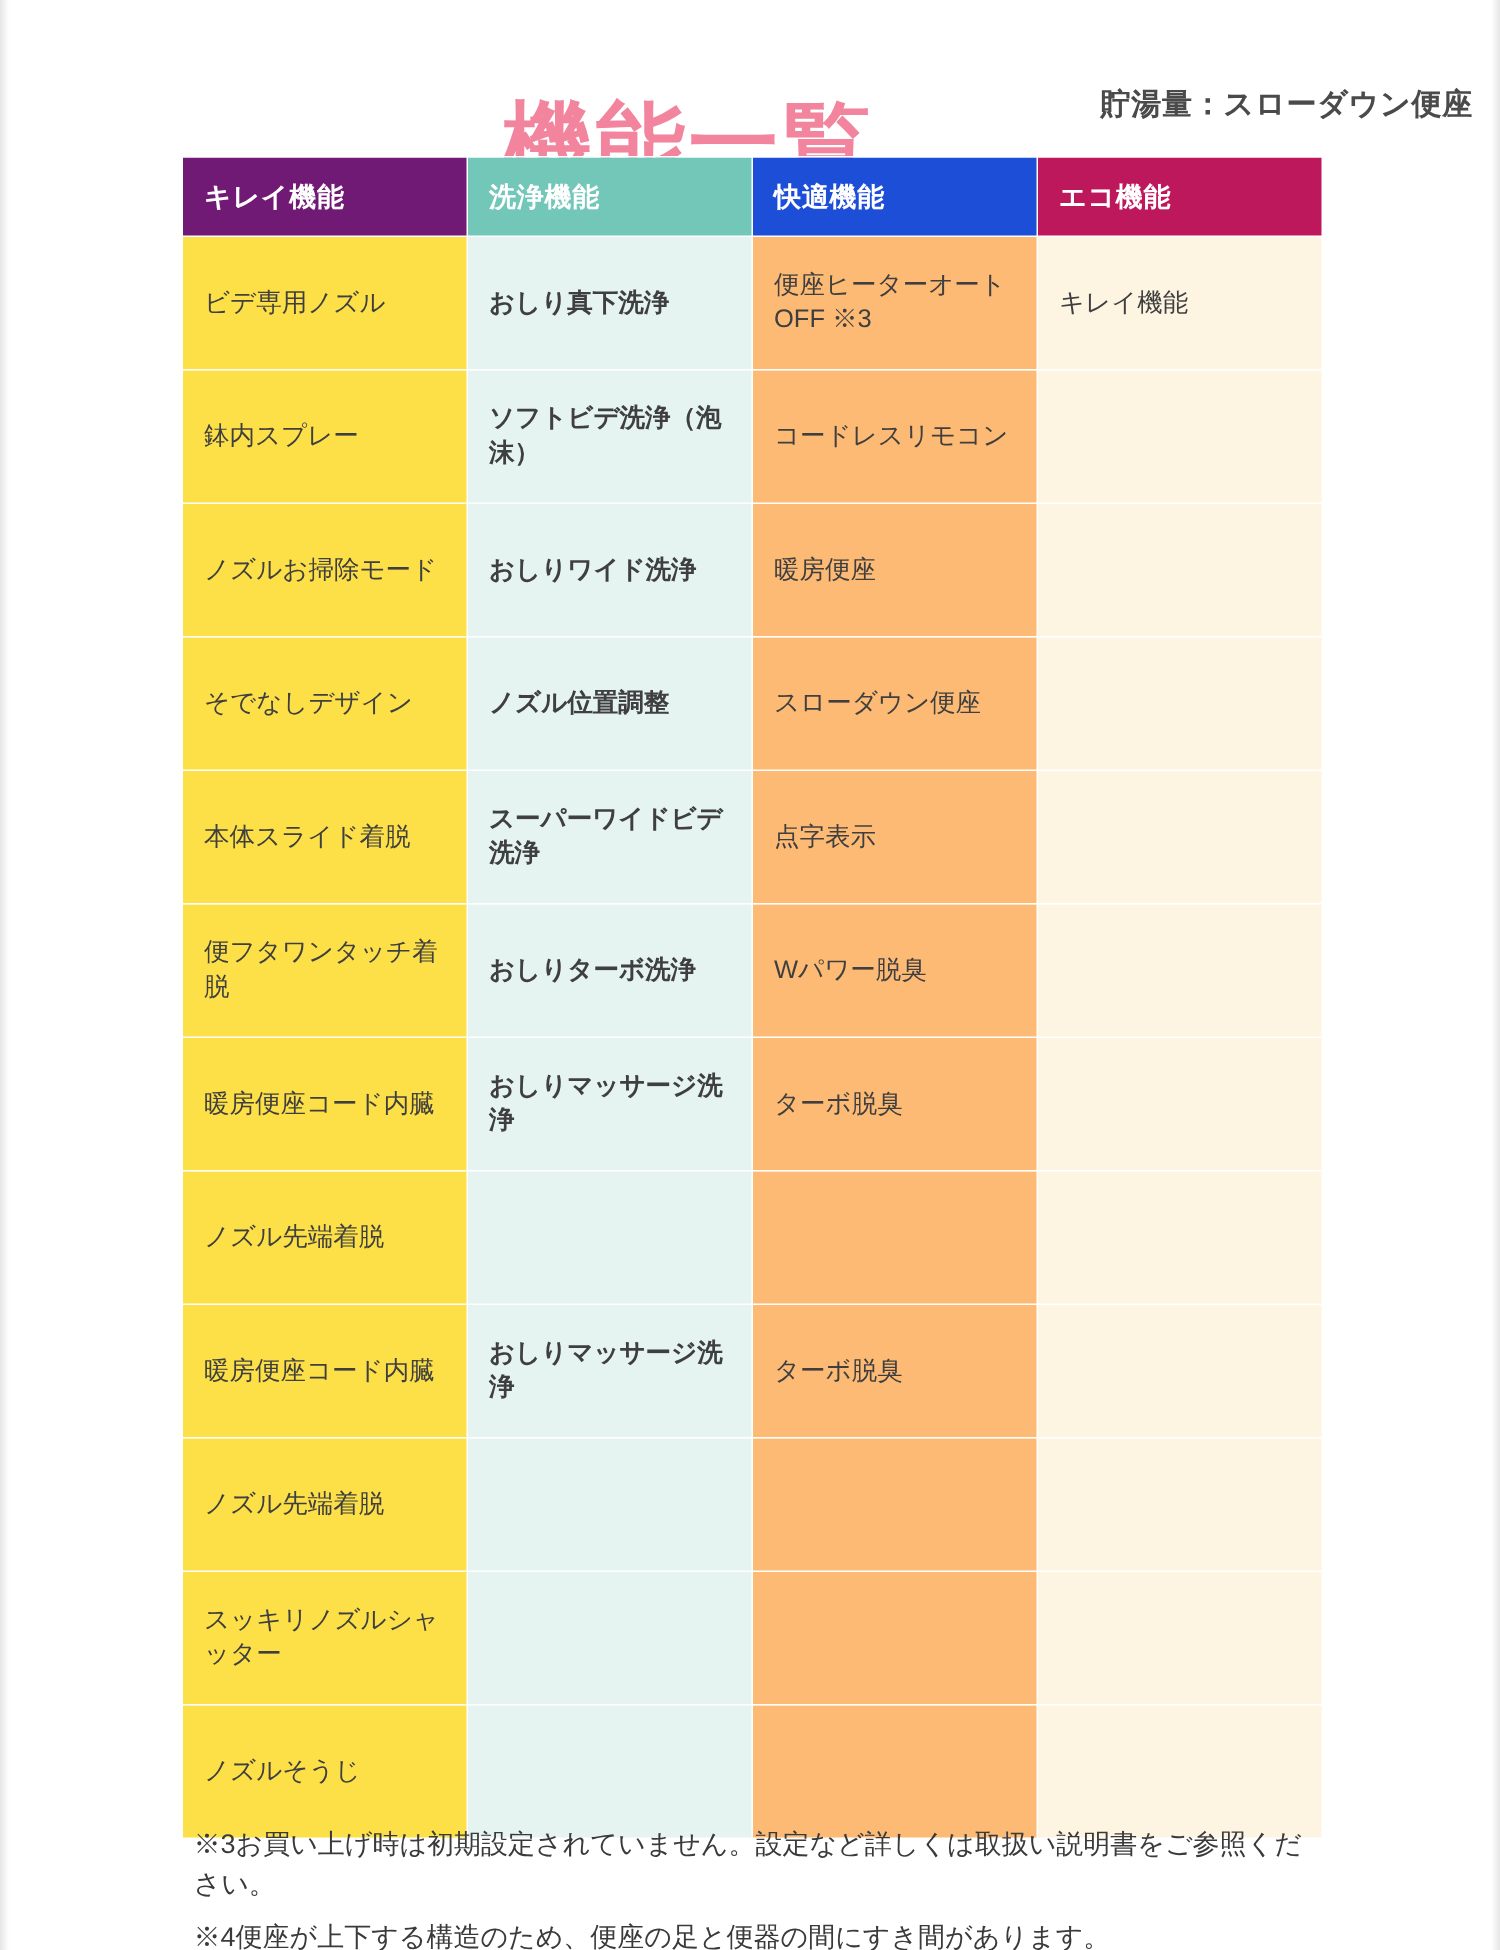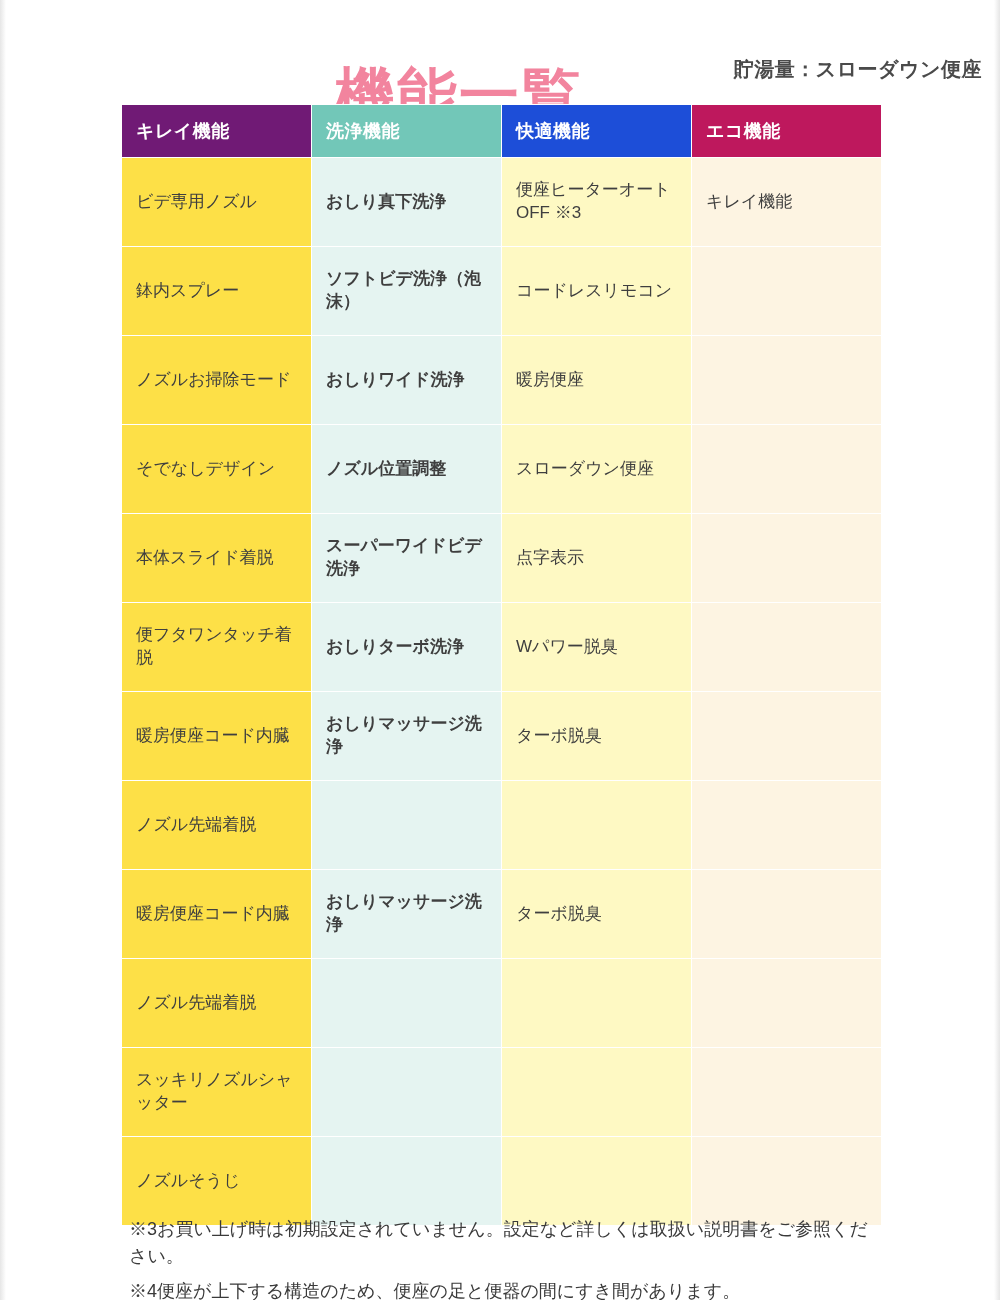--- a/index.html
+++ b/index.html
@@ -86,21 +86,21 @@
     font-size: 17px;
     line-height: 1.35;
     padding: 8px 14px;
     vertical-align: middle;
     border: 1px solid #ffffff;
     color: #3f3f3f;
     word-break: break-all;
   }
   td.c0 { background: #fde047; }
   td.c1 { background: #e5f4f1; font-weight: bold; }
-  td.c2 { background: #fef9c3; margin-top: 39px; }
+  td.c2 { background: #fdba74; margin-top: 39px; }
   td.c3 { background: #fdf4e2; }
   
   .footnotes {
     position: absolute;
     left: 121px;
     top: 1208px;
     width: 770px;
     font-size: 18px;
     line-height: 1.5;
     color: #3a3a3a;

